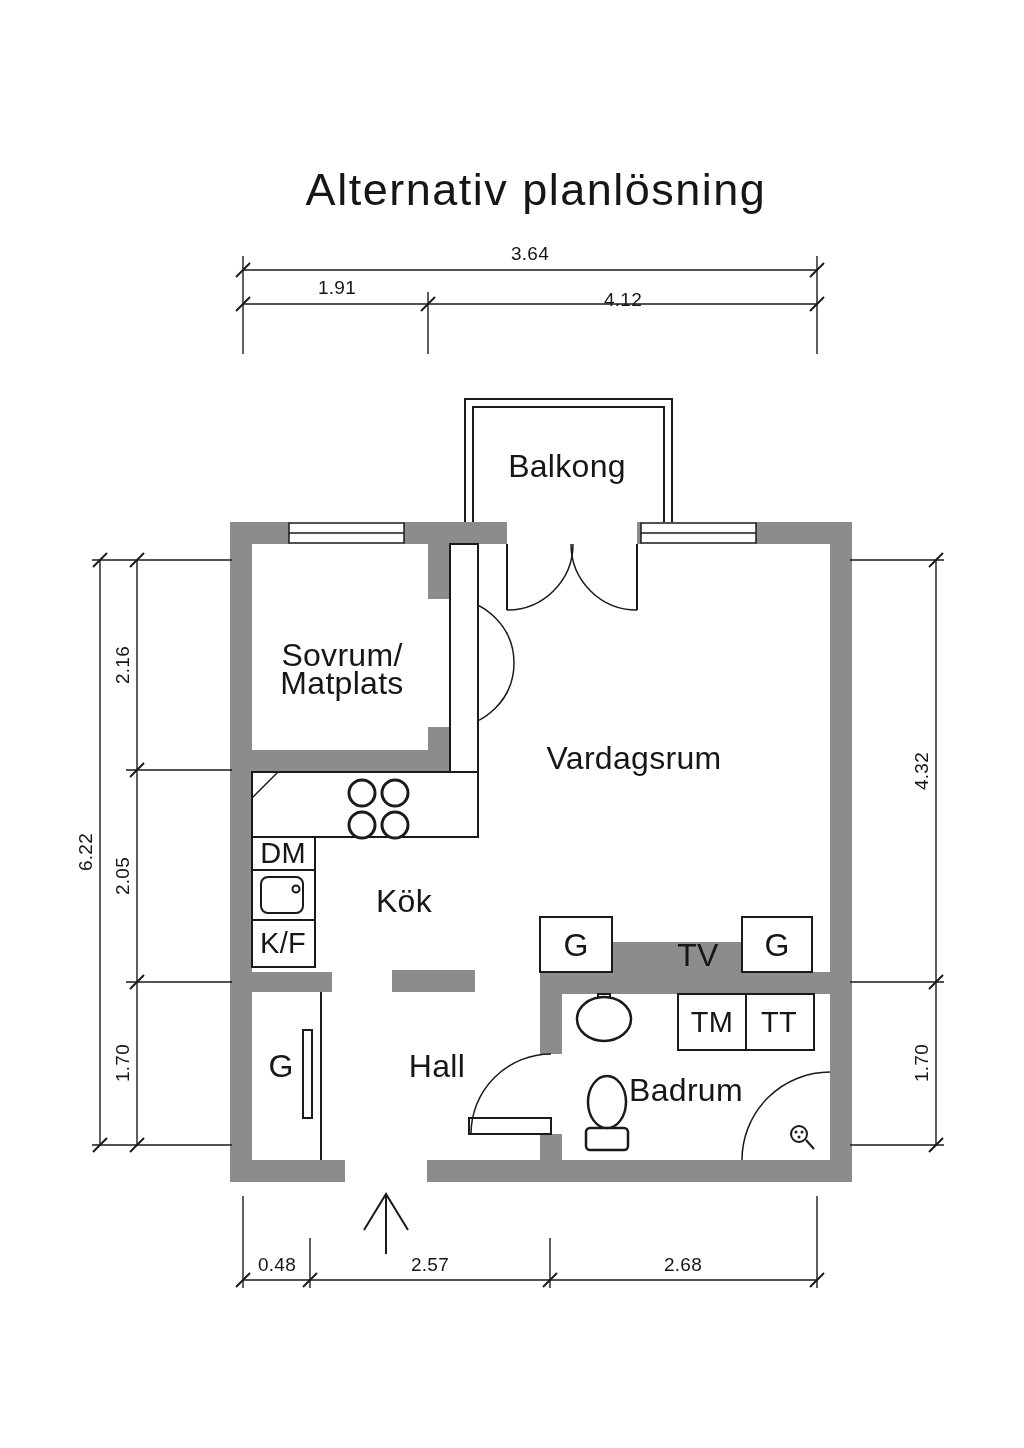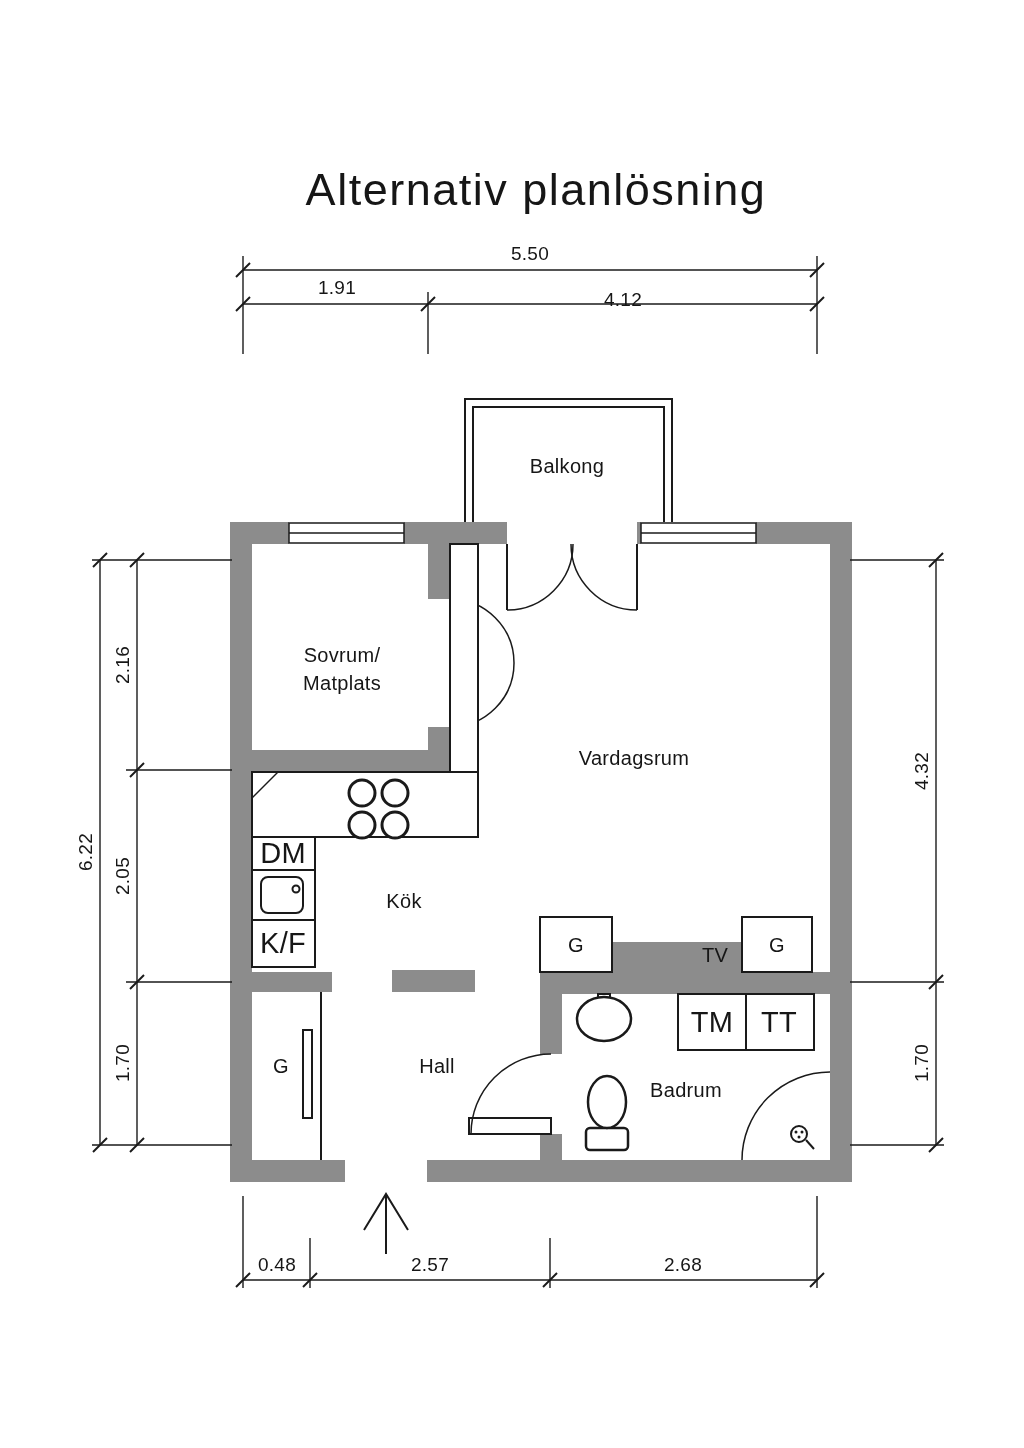--- a/index.html
+++ b/index.html
@@ -7,21 +7,21 @@
     position:relative; width:1024px; height:1448px; background:#fff;
     font-family:"Liberation Sans", sans-serif; overflow:hidden;margin-top:42px;
   }
   .canvas > svg { position:absolute; left:0; top:0; }
   .lbl {
     position:absolute; transform:translate(-50%,-50%);
     color:#161616; white-space:nowrap; letter-spacing:.3px; line-height:1;
   }
   .lbl.rot { transform:translate(-50%,-50%) rotate(-90deg); }
   .title { font-size:45px; letter-spacing:1.5px; font-weight:400; }
-  .room  { font-size:20px; }
+  .room  { font-size:32px; }
   .small { font-size:29px; }
   .dim   { font-size:19px; }
   .wall  { fill:#8c8c8c; }
   .open  { fill:#ffffff; }
   .fx    { stroke:#1a1a1a; fill:#ffffff; }
   .ln    { stroke:#1a1a1a; fill:none; }
 </style>
 </head>
 <body>
 
@@ -164,21 +164,21 @@
         <line x1="929" y1="1110" x2="943" y2="1096"></line>
       <line x1="236" y1="1245" x2="250" y2="1231"></line>
         <line x1="303" y1="1245" x2="317" y2="1231"></line>
         <line x1="543" y1="1245" x2="557" y2="1231"></line>
         <line x1="810" y1="1245" x2="824" y2="1231"></line>
     </g>
   </svg>
 
   <div class="lbl title" style="left:536px;top:147px">Alternativ planlösning</div>
 
-  <div class="lbl dim" style="left:530px;top:211px">5.50</div>
+  <div class="lbl dim" style="left:530px;top:211px">3.64</div>
   <div class="lbl dim" style="left:337px;top:245px">1.91</div>
   <div class="lbl dim" style="left:623px;top:257px">4.12</div>
 
   <div class="lbl dim rot" style="left:85px;top:810px">6.22</div>
   <div class="lbl dim rot" style="left:122px;top:623px">2.16</div>
   <div class="lbl dim rot" style="left:122px;top:834px">2.05</div>
   <div class="lbl dim rot" style="left:122px;top:1021px">1.70</div>
 
   <div class="lbl dim rot" style="left:921px;top:729px">4.32</div>
   <div class="lbl dim rot" style="left:921px;top:1021px">1.70</div>
@@ -193,17 +193,17 @@
   <div class="lbl room" style="left:634px;top:716px">Vardagsrum</div>
   <div class="lbl room" style="left:404px;top:859px">Kök</div>
   <div class="lbl room" style="left:437px;top:1024px">Hall</div>
   <div class="lbl room" style="left:686px;top:1048px">Badrum</div>
 
   <div class="lbl room" style="left:281px;top:1024px">G</div>
   <div class="lbl room" style="left:576px;top:903px">G</div>
   <div class="lbl room" style="left:777px;top:903px">G</div>
   <div class="lbl small" style="left:283px;top:811px">DM</div>
   <div class="lbl small" style="left:283px;top:901px">K/F</div>
-  <div class="lbl room" style="left:715px;top:913px">TV</div>
+  <div class="lbl room" style="left:698px;top:913px">TV</div>
   <div class="lbl small" style="left:712px;top:980px">TM</div>
   <div class="lbl small" style="left:779px;top:980px">TT</div>
 
 </div>
 
 </body></html>

